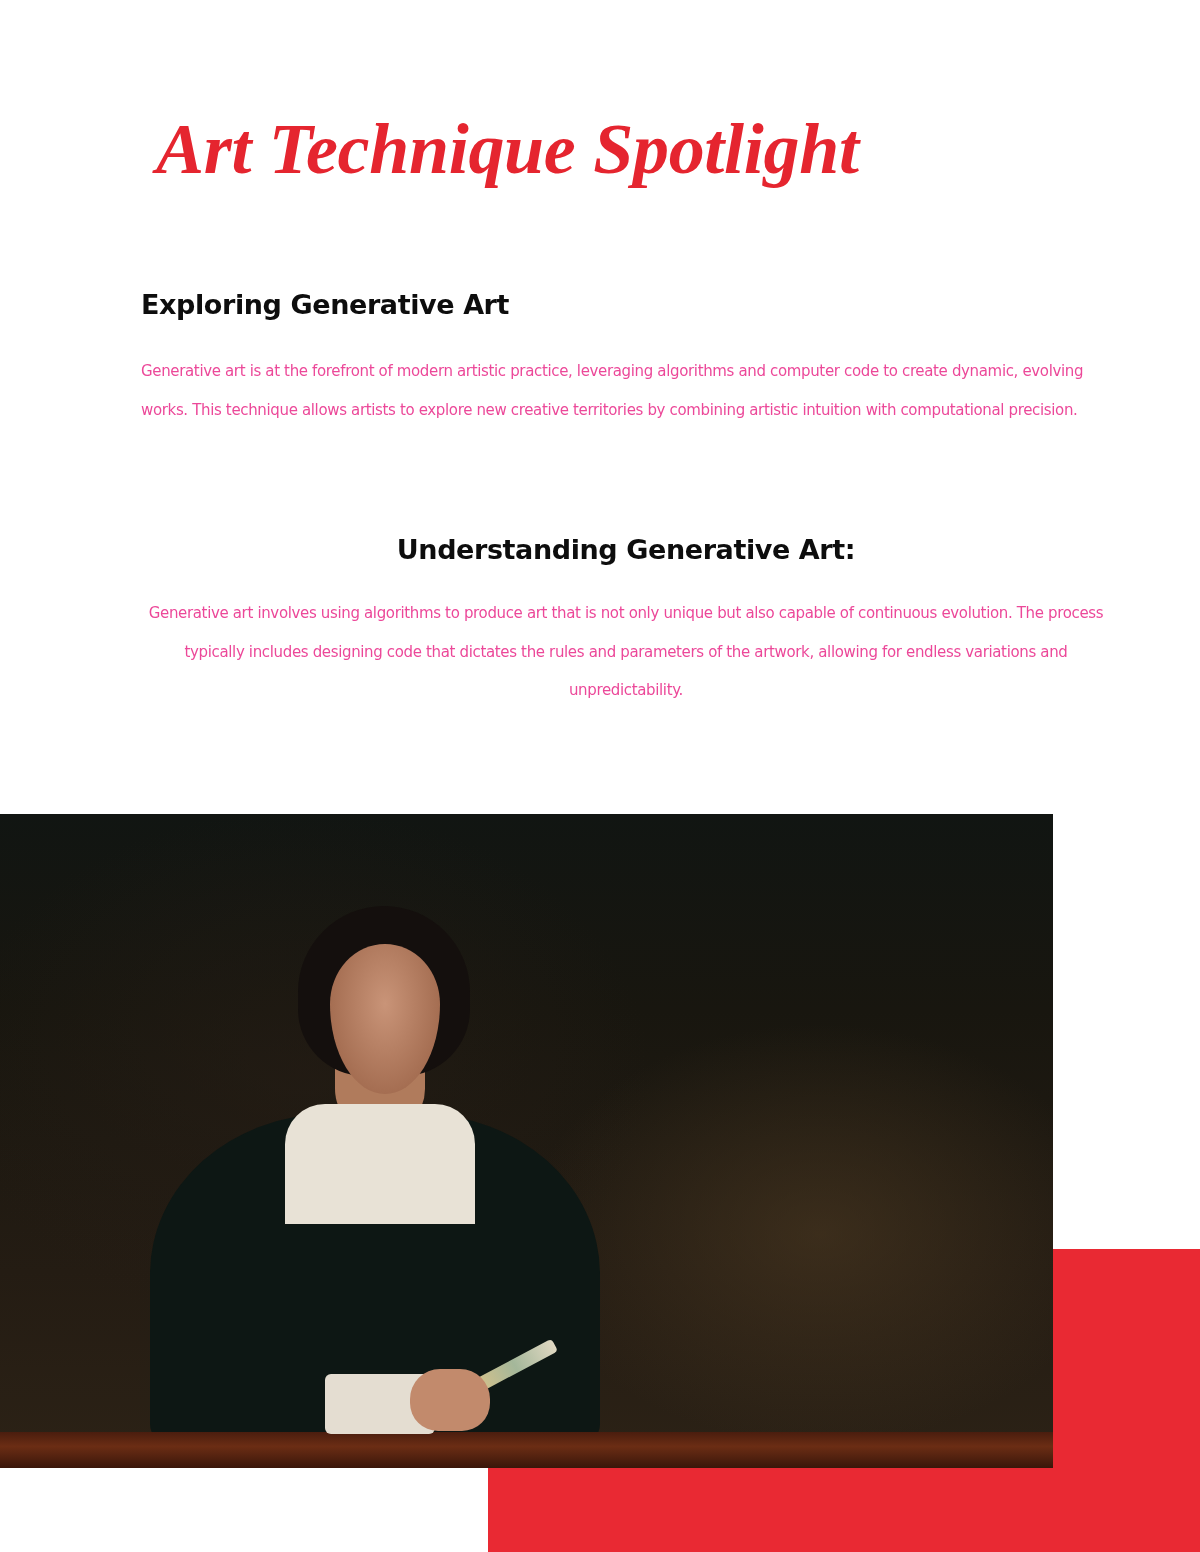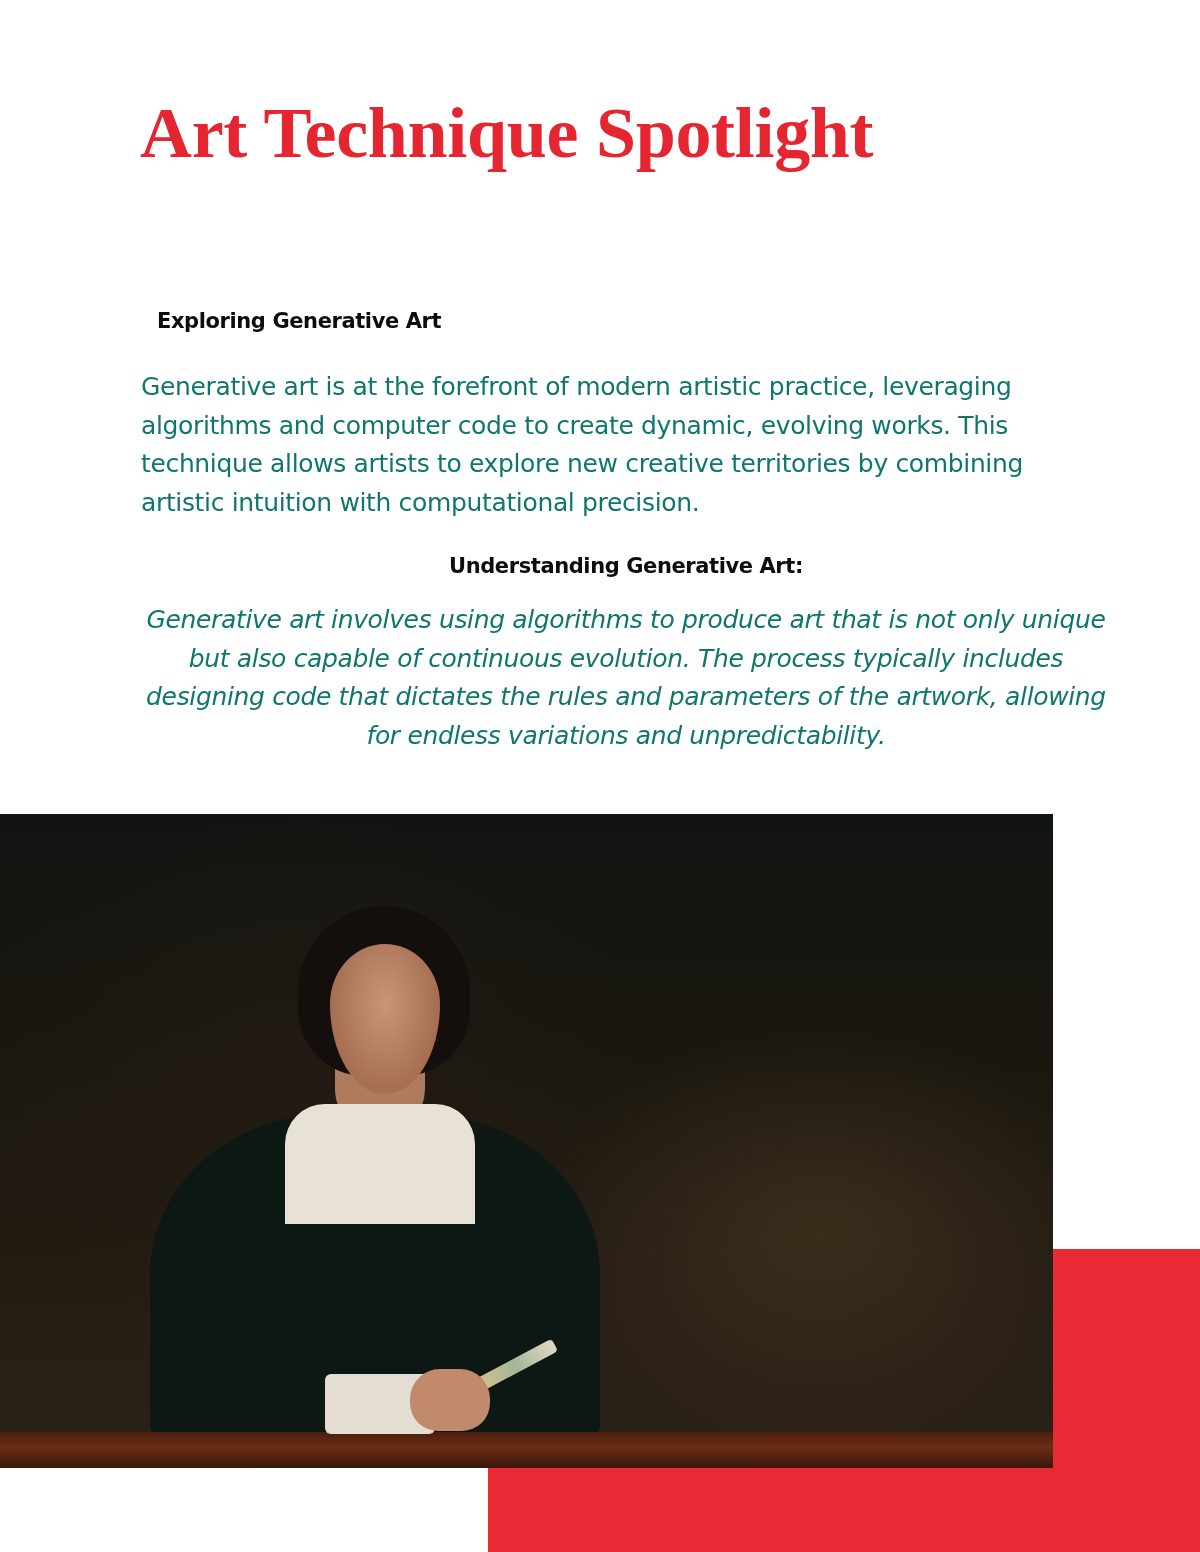--- a/index.html
+++ b/index.html
@@ -9,54 +9,55 @@
       position: relative;
       overflow: hidden;
       background: #ffffff;
       font-family: "DejaVu Sans", sans-serif;
       color: #111111;
     }
     .title {
       position: absolute;
       left: 140px;
       top: 88px;
-      margin: 0;
+      margin: 16px;
       font-family: "Liberation Serif", "DejaVu Serif", serif;
       font-weight: 700;
       font-size: 72px;
       line-height: 90px;
       color: #e5252f;
       letter-spacing: -0.3px;
       white-space: nowrap;
+      font-style: italic;
     }
     .section {
       position: absolute;
       width: 960px;
     }
     .section h2 {
-      margin: 16px;
+      margin: 0;
       font-family: "DejaVu Sans", sans-serif;
       font-weight: 700;
-      font-size: 21px;
+      font-size: 27px;
       line-height: 30px;
       color: #0d0d0d;
       letter-spacing: -0.4px;
     }
     .section p {
       margin: 0;
       font-family: "DejaVu Sans", sans-serif;
-      font-size: 25px;
+      font-size: 15px;
       line-height: 38.5px;
-      color: #0f766e;
+      color: #ec4899;
       letter-spacing: -0.35px;
     }
     #sec1 { left: 141px; top: 290px; }
     #sec1 p { margin-top: 32px; }
     #sec2 { left: 146px; top: 535px; text-align: center; }
-    #sec2 p { margin-top: 20px; font-style: italic; }
+    #sec2 p { margin-top: 29px; }
 
     .red-block {
       position: absolute;
       left: 488px;
       top: 1249px;
       width: 712px;
       height: 303px;
       background: #e92933;
     }
     .photo {

